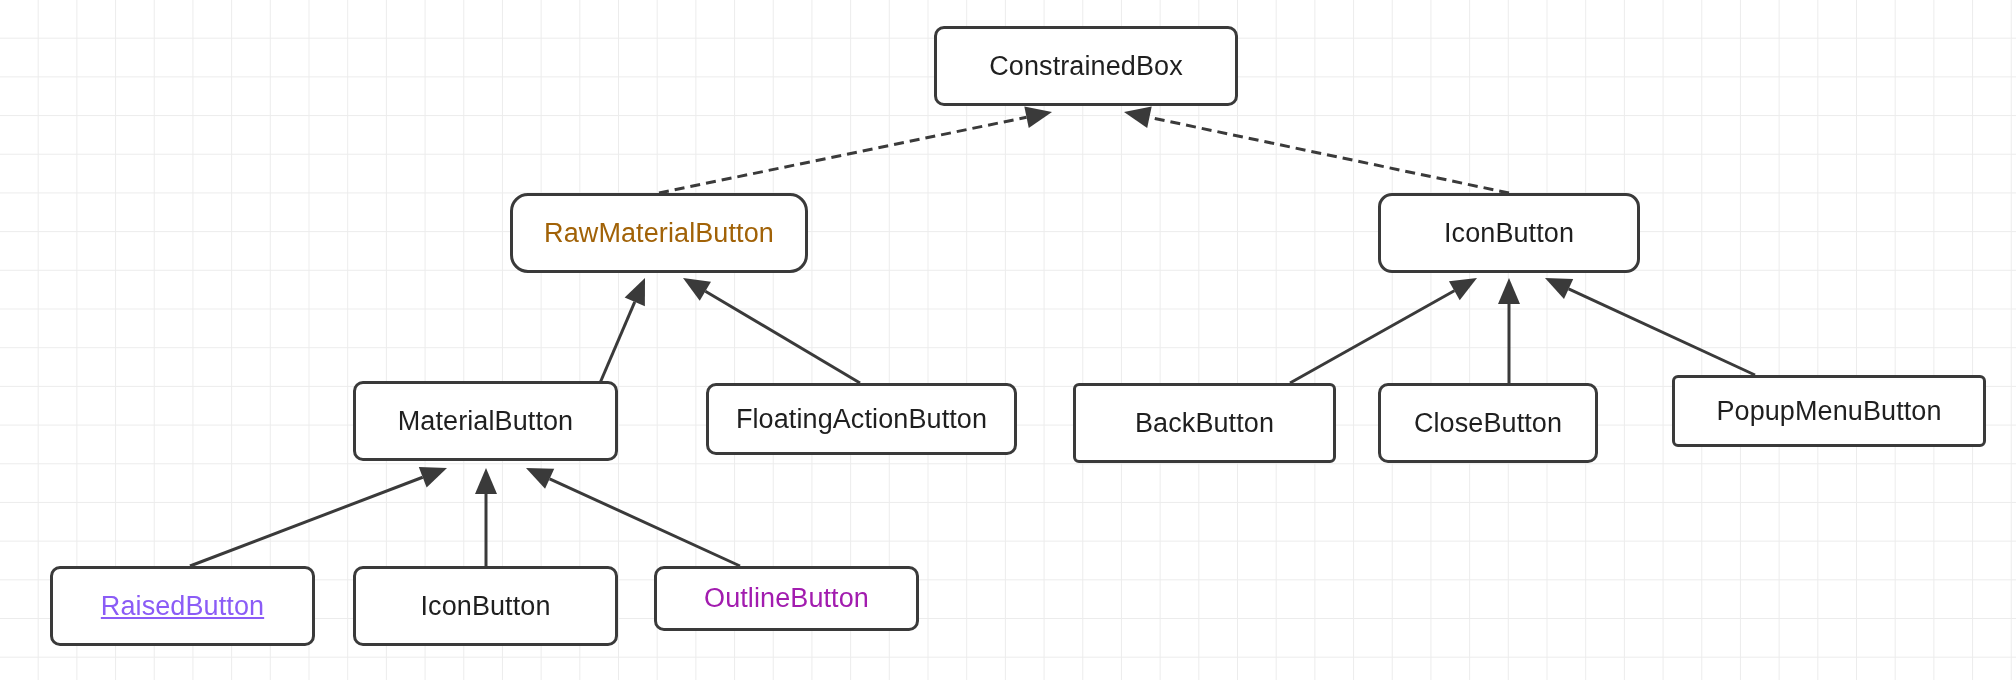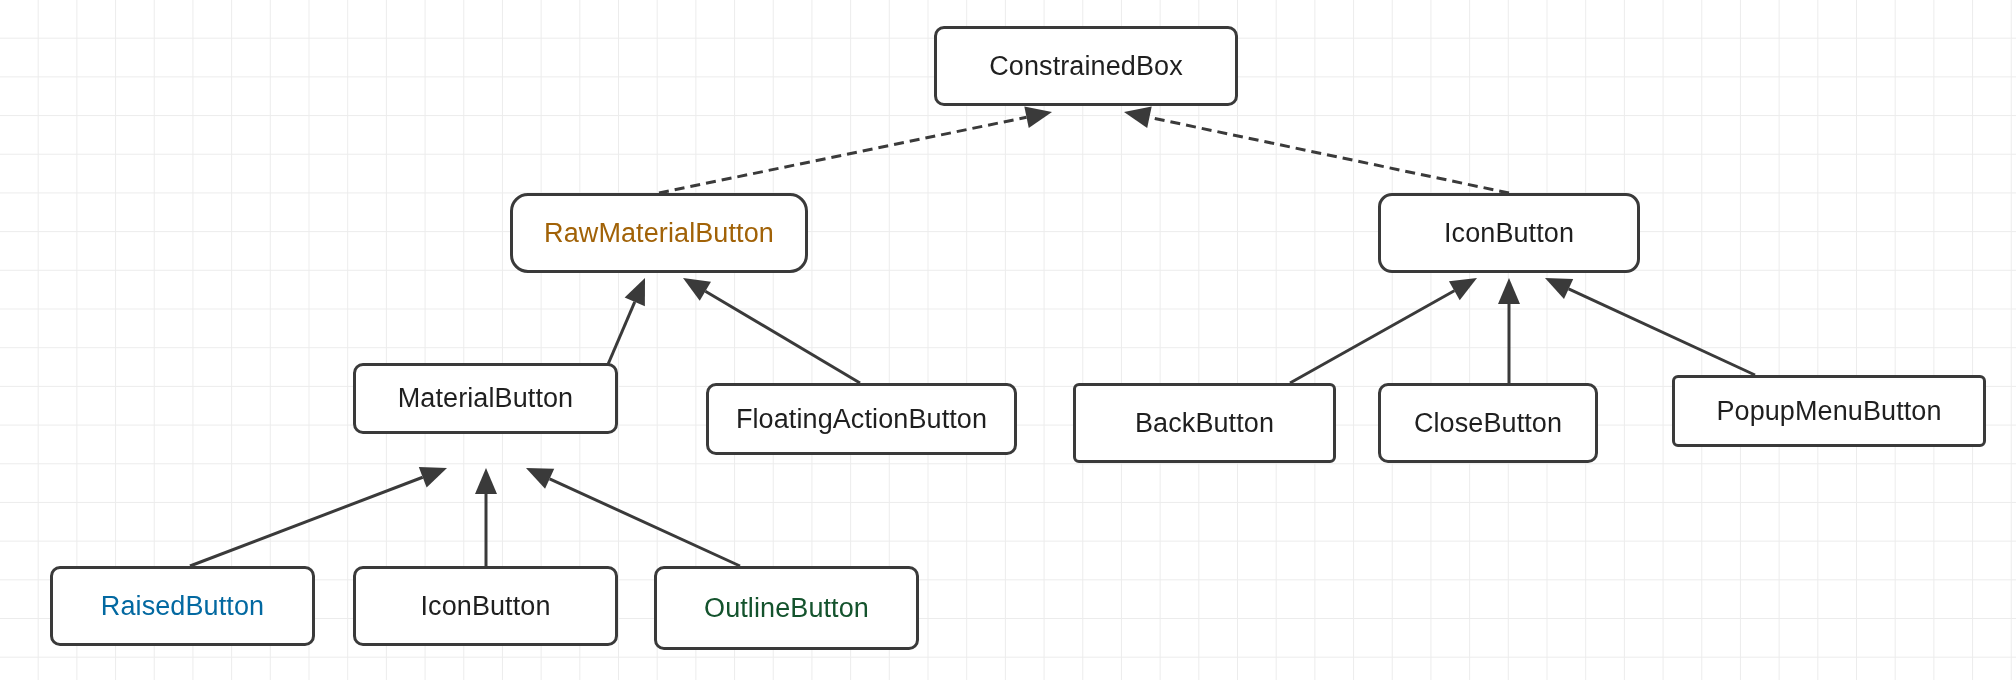--- a/index.html
+++ b/index.html
@@ -96,39 +96,39 @@
   <div id="node-layer">
       <div class="node" style="left: 934px; top: 26px; width: 304px; height: 80px; background: rgb(255, 255, 255); border-color: rgb(58, 58, 58); border-width: 3px; border-radius: 10px; color: rgb(31, 31, 31);">
         <span>ConstrainedBox</span>
       </div>
       <div class="node" style="left: 510px; top: 193px; width: 298px; height: 80px; background: rgb(255, 255, 255); border-color: rgb(58, 58, 58); border-width: 3px; border-radius: 18px; color: #a16207;">
         <span>RawMaterialButton</span>
       </div>
       <div class="node" style="left: 1378px; top: 193px; width: 262px; height: 80px; background: rgb(255, 255, 255); border-color: rgb(58, 58, 58); border-width: 3px; border-radius: 14px; color: rgb(31, 31, 31);">
         <span>IconButton</span>
       </div>
-      <div class="node" style="left: 353px; top: 363px; width: 265px; height: 71px; background: rgb(255, 255, 255); border-color: rgb(58, 58, 58); border-width: 3px; border-radius: 10px; color: rgb(31, 31, 31);">
+      <div class="node" style="left: 353px; top: 381px; width: 265px; height: 80px; background: rgb(255, 255, 255); border-color: rgb(58, 58, 58); border-width: 3px; border-radius: 10px; color: rgb(31, 31, 31);">
         <span>MaterialButton</span>
       </div>
       <div class="node" style="left: 706px; top: 383px; width: 311px; height: 72px; background: rgb(255, 255, 255); border-color: rgb(58, 58, 58); border-width: 3px; border-radius: 10px; color: rgb(31, 31, 31);">
         <span>FloatingActionButton</span>
       </div>
       <div class="node" style="left: 1073px; top: 383px; width: 263px; height: 80px; background: rgb(255, 255, 255); border-color: rgb(58, 58, 58); border-width: 3px; border-radius: 6px; color: rgb(31, 31, 31);">
         <span>BackButton</span>
       </div>
       <div class="node" style="left: 1378px; top: 383px; width: 220px; height: 80px; background: rgb(255, 255, 255); border-color: rgb(58, 58, 58); border-width: 3px; border-radius: 10px; color: rgb(31, 31, 31);">
         <span>CloseButton</span>
       </div>
       <div class="node" style="left: 1672px; top: 375px; width: 314px; height: 72px; background: rgb(255, 255, 255); border-color: rgb(58, 58, 58); border-width: 3px; border-radius: 6px; color: rgb(31, 31, 31);">
         <span>PopupMenuButton</span>
       </div>
-      <div class="node" style="left: 50px; top: 566px; width: 265px; height: 80px; background: rgb(255, 255, 255); border-color: rgb(58, 58, 58); border-width: 3px; border-radius: 10px; color: #0369a1;">
+      <div class="node" style="left: 50px; top: 566px; width: 265px; height: 80px; background: rgb(255, 255, 255); border-color: rgb(58, 58, 58); border-width: 3px; border-radius: 10px; color: #8b5cf6; text-decoration: underline;">
         <span>RaisedButton</span>
       </div>
       <div class="node" style="left: 353px; top: 566px; width: 265px; height: 80px; background: rgb(255, 255, 255); border-color: rgb(58, 58, 58); border-width: 3px; border-radius: 10px; color: rgb(31, 31, 31);">
         <span>IconButton</span>
       </div>
-      <div class="node" style="left: 654px; top: 566px; width: 265px; height: 84px; background: rgb(255, 255, 255); border-color: rgb(58, 58, 58); border-width: 3px; border-radius: 10px; color: #14532d;">
+      <div class="node" style="left: 654px; top: 566px; width: 265px; height: 65px; background: rgb(255, 255, 255); border-color: rgb(58, 58, 58); border-width: 3px; border-radius: 10px; color: #a21caf;">
         <span>OutlineButton</span>
       </div>
     </div>
 
 </div>
 
 </body></html>

